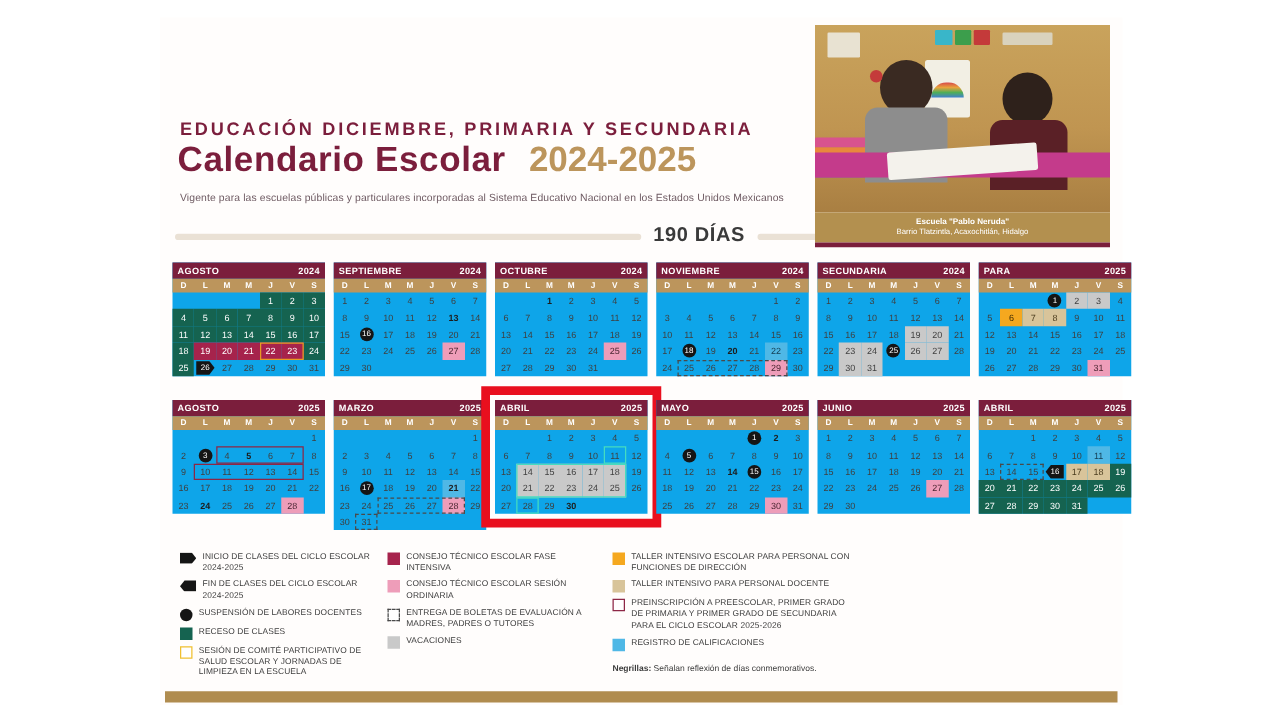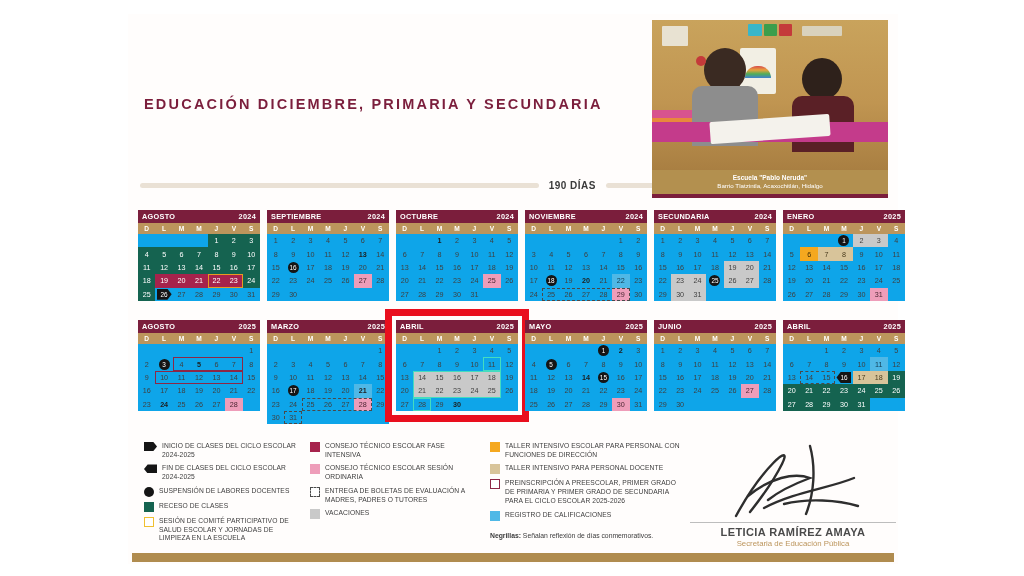--- a/index.html
+++ b/index.html
@@ -22,21 +22,21 @@
               letter-spacing:2.2px;color:#7B1E3C;}
   .title-row{position:absolute;left:14px;top:98px;white-space:nowrap;}
   .title-main{font-size:28px;font-weight:bold;color:#7B1E3C;letter-spacing:.5px;}
   .title-years{font-size:28px;font-weight:bold;color:#BC955C;margin-left:14px;}
   .subtitle{position:absolute;left:16px;top:139px;font-size:8.3px;color:#6e5a62;letter-spacing:.1px;}
 
   .days-row{position:absolute;left:12px;top:166px;width:528px;display:flex;align-items:center;gap:10px;}
   .days-bar{height:5px;border-radius:3px;background:#EAE1D5;}
   .days-bar.left{flex:1;}
   .days-bar.right{width:62px;}
-  .days-label{font-size:10px;font-weight:bold;color:#3a3a3a;letter-spacing:.5px;}
+  .days-label{font-size:16px;font-weight:bold;color:#3a3a3a;letter-spacing:.5px;}
 
   
   .photo{position:absolute;left:524px;top:6px;width:236px;height:178px;overflow:hidden;}
   .ph-img{position:absolute;inset:0 0 28px 0;background:linear-gradient(180deg,#c9a35c 0%,#c09551 55%,#a97f42 100%);}
   .ph-poster{position:absolute;border-radius:1px;}
   .ph-table{position:absolute;left:0;right:0;bottom:28px;height:20px;background:#c43b8b;}
   .ph-paper{position:absolute;left:58px;bottom:30px;width:120px;height:22px;background:#f4f2ec;transform:rotate(-4deg);border-radius:2px;}
   .kid{position:absolute;}
   .kid .head{border-radius:50%;}
   .kid .body{border-radius:10px 10px 0 0;}
@@ -112,20 +112,25 @@
   .goldbar{position:absolute;left:4px;right:4px;bottom:2px;height:9px;background:#B08C4F;}
 </style>
 </head>
 <body>
 
 <div class="page">
   <div class="doc">
 
 
     <div class="supertitle">EDUCACIÓN DICIEMBRE, PRIMARIA Y SECUNDARIA</div>
+    <div class="title-row">
+      <span class="title-main">Calendario Escolar</span>
+      <span class="title-years">2024-2025</span>
+    </div>
+    <div class="subtitle">Vigente para las escuelas públicas y particulares incorporadas al Sistema Educativo Nacional en los Estados Unidos Mexicanos</div>
 
     <div class="days-row">
       <div class="days-bar left"></div>
       <div class="days-label">190 DÍAS</div>
       <div class="days-bar right"></div>
     </div>
 
     <div class="photo">
       <div class="ph-img">
         <div class="ph-poster" style="left:10px;top:6px;width:26px;height:20px;background:#e8e2d2;"></div>
@@ -413,21 +418,21 @@
             <span class="c bg-gray">26</span>
             <span class="c bg-gray">27</span>
             <span class="c">28</span>
             <span class="c">29</span>
             <span class="c bg-gray">30</span>
             <span class="c bg-gray">31</span>
           </div>
         </div>
         <div class="month">
           <div class="m-head">
-            <span>ENERO</span>
+            <span>PARA</span>
             <span>2025</span>
           </div>
           <div class="m-dow">
             <span>D</span>
             <span>L</span>
             <span>M</span>
             <span>M</span>
             <span>J</span>
             <span>V</span>
             <span>S</span>
@@ -851,29 +856,16 @@
         </div>
         <div class="lg-item">
           <span class="lgi square-blue"></span>
           <span class="txt">REGISTRO DE CALIFICACIONES</span>
         </div>
       </div>
     <div class="lg-note">
       <b>Negrillas:</b><span> Señalan reflexión de días conmemorativos.</span>
     </div>
 
-    <div class="sig">
-      <svg width="190" height="90" viewBox="0 0 190 90">
-        <g fill="none" stroke="#2e2e2e" stroke-width="2.4" stroke-linecap="round">
-          <path d="M38 78 C 64 30, 96 2, 84 26 C 76 42, 60 64, 52 74"></path>
-          <path d="M50 58 C 72 40, 96 34, 112 40 C 96 46, 80 54, 70 62"></path>
-          <path d="M66 70 C 96 54, 132 50, 156 40"></path>
-          <path d="M112 8 C 118 30, 116 56, 108 76"></path>
-          <path d="M86 66 C 110 60, 140 62, 160 68"></path>
-        </g>
-      </svg>
-      <div class="name">LETICIA RAMÍREZ AMAYA</div>
-      <div class="role">Secretaria de Educación Pública</div>
-    </div>
 
     <div class="goldbar"></div>
   </div>
 </div>
 
 </body></html>

